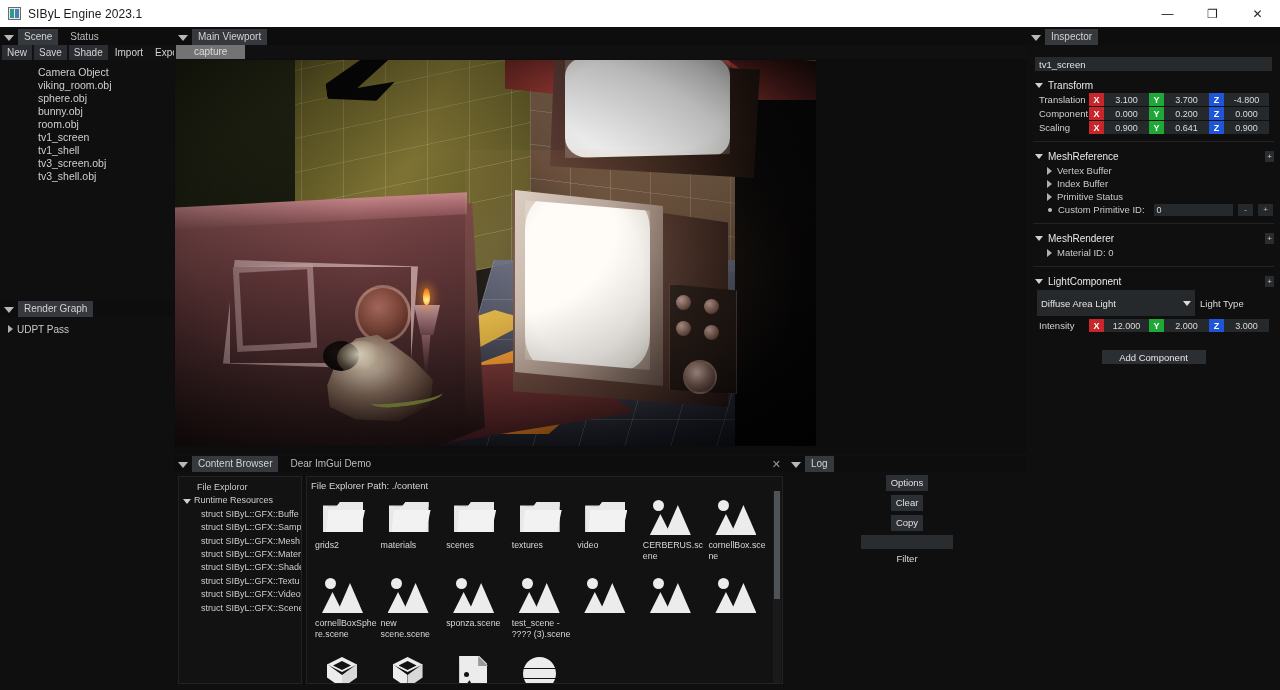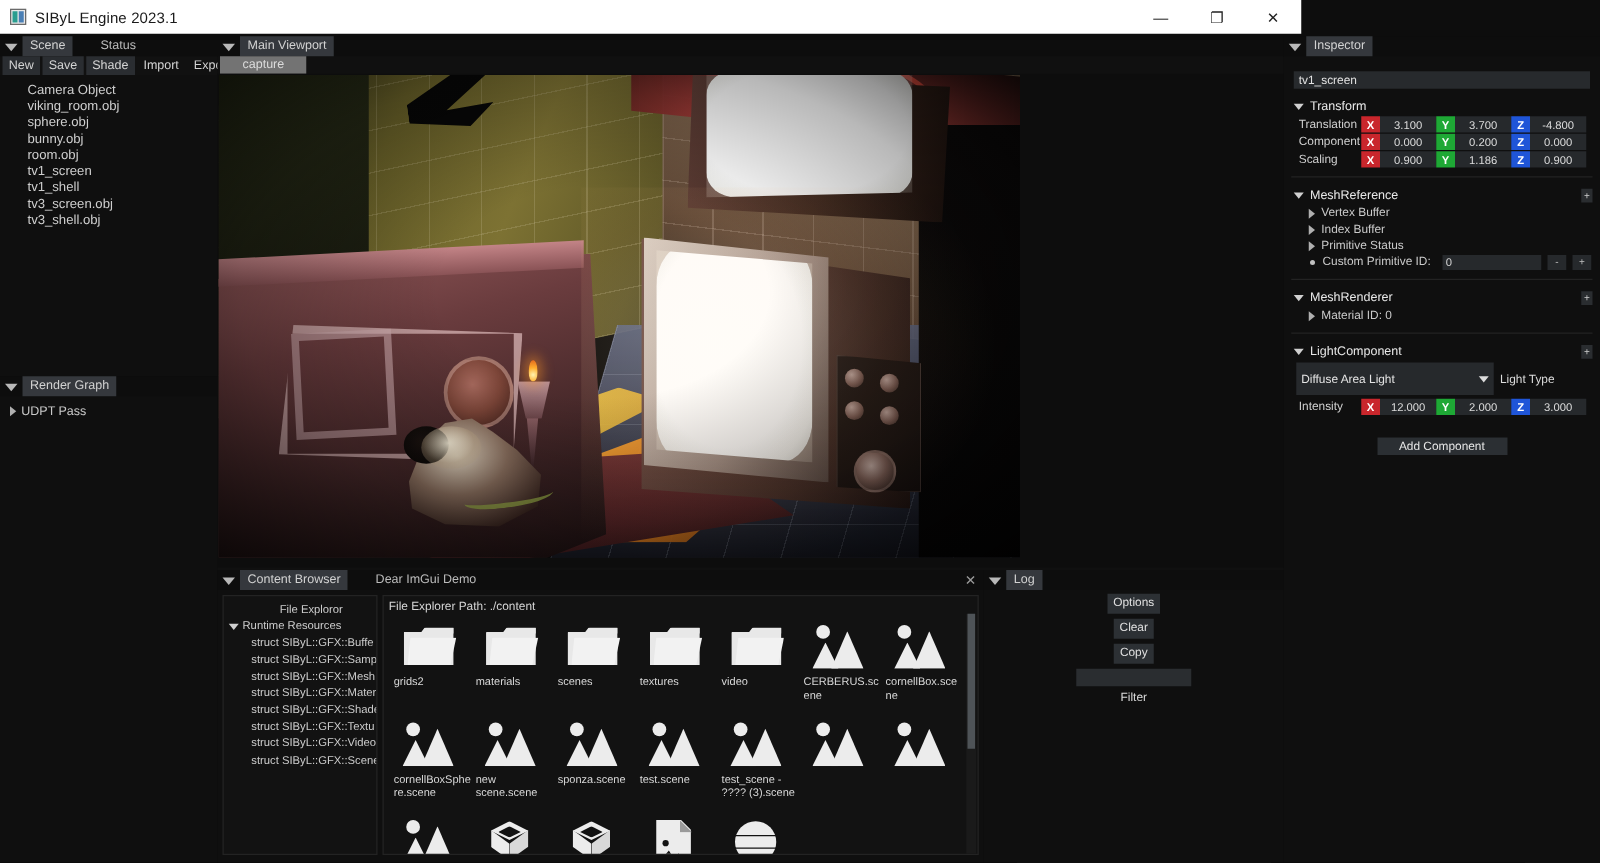--- a/index.html
+++ b/index.html
@@ -7,21 +7,21 @@
     width: 1280px; height: 690px;
     background: #0a0a0a;
     font-family: "Liberation Sans", sans-serif;
     overflow: hidden;
     color: #c8c8c8;
   }
   #app { position: relative; width: 1280px; height: 690px; background: #0d0d0d; }
 
   
   .titlebar {
-    position: absolute; left: 0; top: 0; width: 1041px; height: 27px;
+    position: absolute; left: 0; top: 0; width: 1280px; height: 27px;
     background: #ffffff; display: flex; align-items: center;
   }
   .title-left { display: flex; align-items: center; gap: 7px; padding-left: 8px; }
   .app-icon {
     width: 13px; height: 13px; background: #e8e8e8;
     border: 1px solid #6a6a6a; position: relative;
   }
   .app-icon::before {
     content: ""; position: absolute; left: 1px; top: 1px;
     width: 4px; height: 9px; background: #2a9d8f;
@@ -44,39 +44,39 @@
     background: #0d0d0d; padding-left: 3px; gap: 4px;
   }
   .collapse-arrow {
     width: 11px; height: 11px; position: relative; flex: 0 0 auto;
   }
   .collapse-arrow::before {
     content: ""; position: absolute; left: 1px; top: 3px;
     border-left: 5px solid transparent; border-right: 5px solid transparent;
     border-top: 6px solid #b8b8b8;
   }
-  .tabstrip { display: flex; align-items: center; gap: 16px; height: 16px; }
+  .tabstrip { display: flex; align-items: center; gap: 6px; height: 16px; }
   .tab {
     font-size: 10px; padding: 1px 6px 2px; color: #d2d2d2;
     line-height: 13px; white-space: nowrap;
   }
   .tab.active { background: #35383d; }
   .tab.inactive { background: transparent; color: #bbb; }
   .tab-close {
     margin-left: auto; font-size: 11px; color: #999; padding: 0 6px;
   }
 
   
   #scene-panel { left: 0; top: 29px; width: 174px; height: 272px; background: #0f0f0f; }
   .menubar { display: flex; gap: 2px; height: 15px; align-items: center; background:#111; padding-left:2px;}
   .menu-item {
     font-size: 10px; color: #d4d4d4; padding: 1px 5px; line-height: 13px;
   }
   .menu-item.hl { background: #2a2d31; }
-  .scene-list { padding: 6px 0 0 22px; }
+  .scene-list { padding: 6px 0 0 38px; }
   .scene-item { font-size: 10.5px; color: #cfcfcf; line-height: 13px; padding: 0; }
 
   
   #rendergraph-panel { left: 0; top: 301px; width: 174px; height: 389px; background: #0f0f0f; }
   .tree-row { display: flex; align-items: center; gap: 4px; font-size: 10px; color: #c9c9c9; padding-left: 8px; height: 14px; }
   .tri-right {
     width: 0; height: 0; border-top: 4px solid transparent;
     border-bottom: 4px solid transparent; border-left: 5px solid #b0b0b0;
     flex: 0 0 auto;
   }
@@ -583,21 +583,21 @@
     <div class="panel-titlebar">
       <div class="collapse-arrow"></div>
       <div class="tabstrip">
         <div class="tab active">Content Browser</div>
         <div class="tab inactive">Dear ImGui Demo</div>
       </div>
       <div class="tab-close">✕</div>
     </div>
     <div class="cb-body">
       <div class="cb-tree">
-        <div class="cb-tree-row" style="padding-left:18px;justify-content:center;">
+        <div class="cb-tree-row" style="padding-left:18px;">
           <span>File Exploror</span>
         </div>
         <div class="cb-tree-row" style="padding-left:4px;">
           <div class="tri-down"></div>
           <span>Runtime Resources</span>
         </div>
         <div class="cb-tree-row" style="padding-left:22px;">struct SIByL::GFX::Buffe</div>
         <div class="cb-tree-row" style="padding-left:22px;">struct SIByL::GFX::Samp</div>
         <div class="cb-tree-row" style="padding-left:22px;">struct SIByL::GFX::Mesh</div>
         <div class="cb-tree-row" style="padding-left:22px;">struct SIByL::GFX::Mater</div>
@@ -685,28 +685,20 @@
                 <i class="s-tri2"></i>
               </div>
             <div class="file-label">sponza.scene</div>
           </div>
           <div class="file-cell">
             <div class="file-icon ico-scene">
                 <i class="s-circ"></i>
                 <i class="s-tri1"></i>
                 <i class="s-tri2"></i>
               </div>
-            <div class="file-label">test.scene</div>
-          </div>
-          <div class="file-cell">
-            <div class="file-icon ico-scene">
-                <i class="s-circ"></i>
-                <i class="s-tri1"></i>
-                <i class="s-tri2"></i>
-              </div>
             <div class="file-label">test_scene - ???? (3).scene</div>
           </div>
 
           <div class="file-cell">
             <div class="file-icon ico-scene">
                 <i class="s-circ"></i>
                 <i class="s-tri1"></i>
                 <i class="s-tri2"></i>
               </div>
           </div>
@@ -819,21 +811,21 @@
           <div class="vec-ax ax-z">Z</div>
           <div class="vec-val">0.000</div>
         </div>
       </div>
       <div class="vec-row">
         <div class="vec-label">Scaling</div>
         <div class="vec-fields">
           <div class="vec-ax ax-x">X</div>
           <div class="vec-val">0.900</div>
           <div class="vec-ax ax-y">Y</div>
-          <div class="vec-val">1.186</div>
+          <div class="vec-val">0.641</div>
           <div class="vec-ax ax-z">Z</div>
           <div class="vec-val">0.900</div>
         </div>
       </div>
     </div>
 
     <div class="insp-divider"></div>
 
     <div class="insp-section">
       <div class="tri-down"></div>

